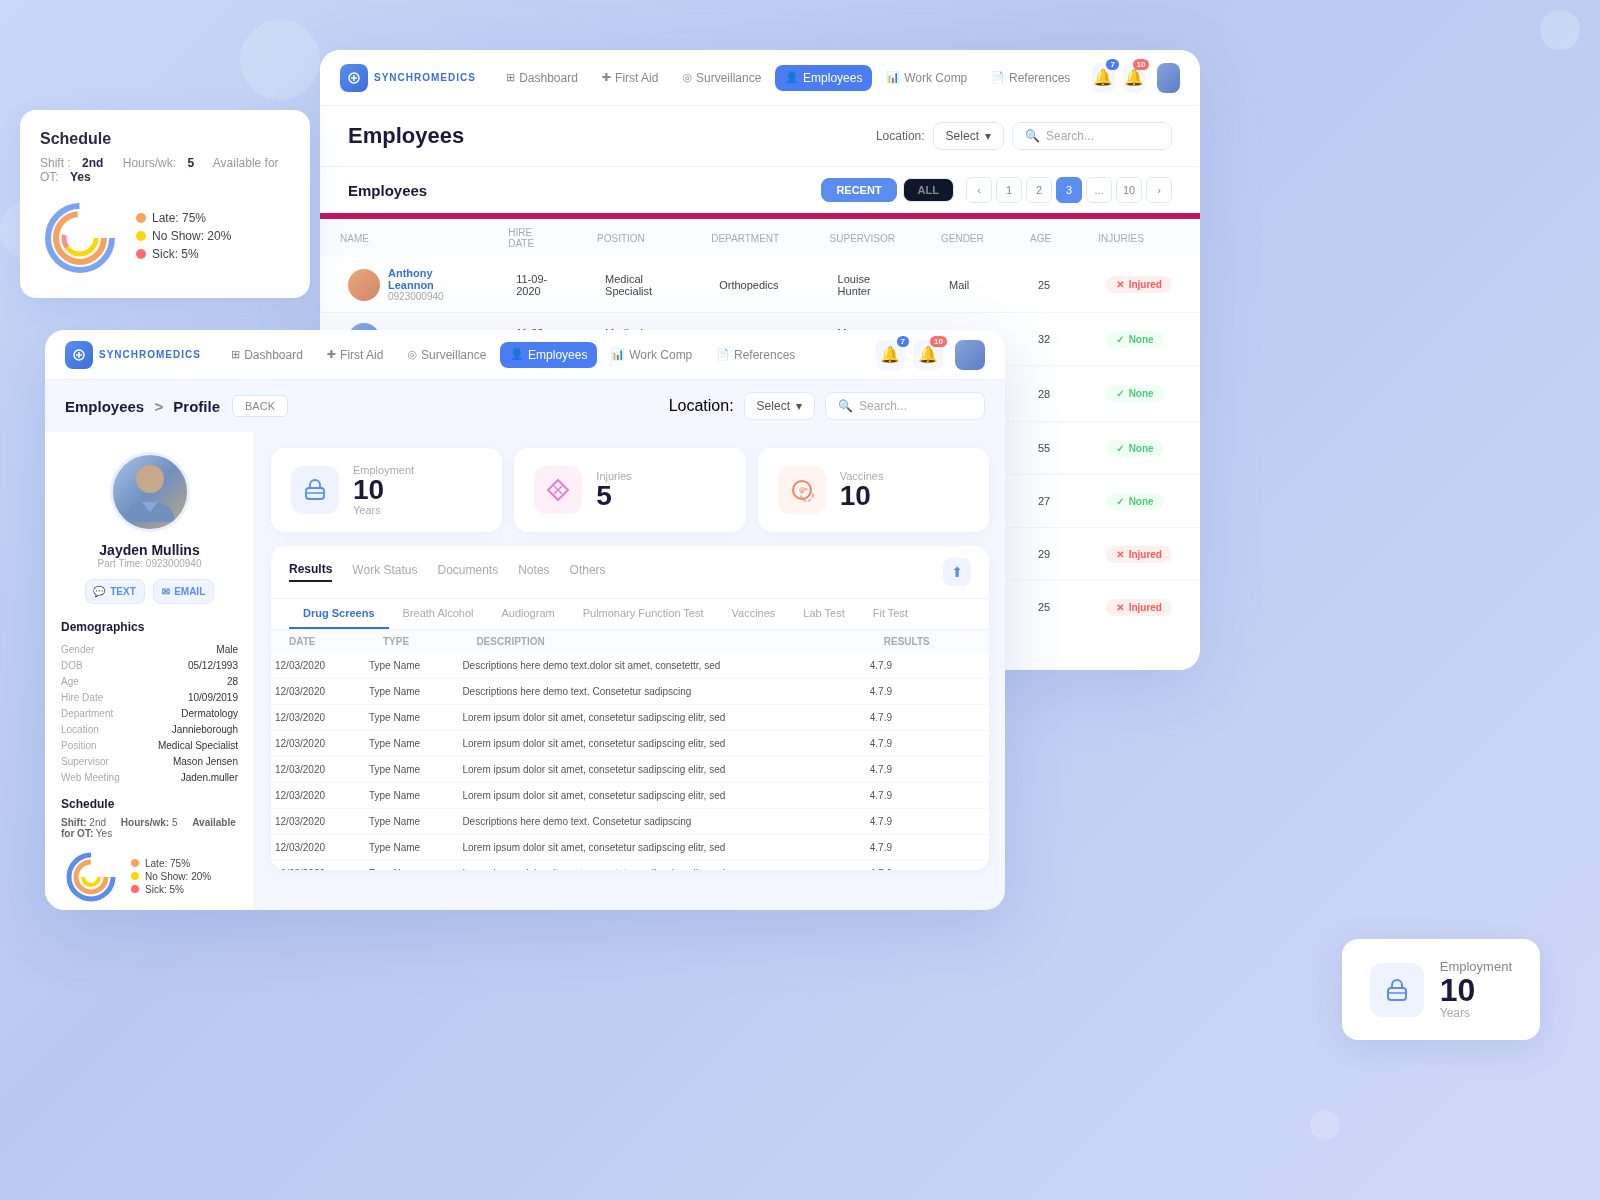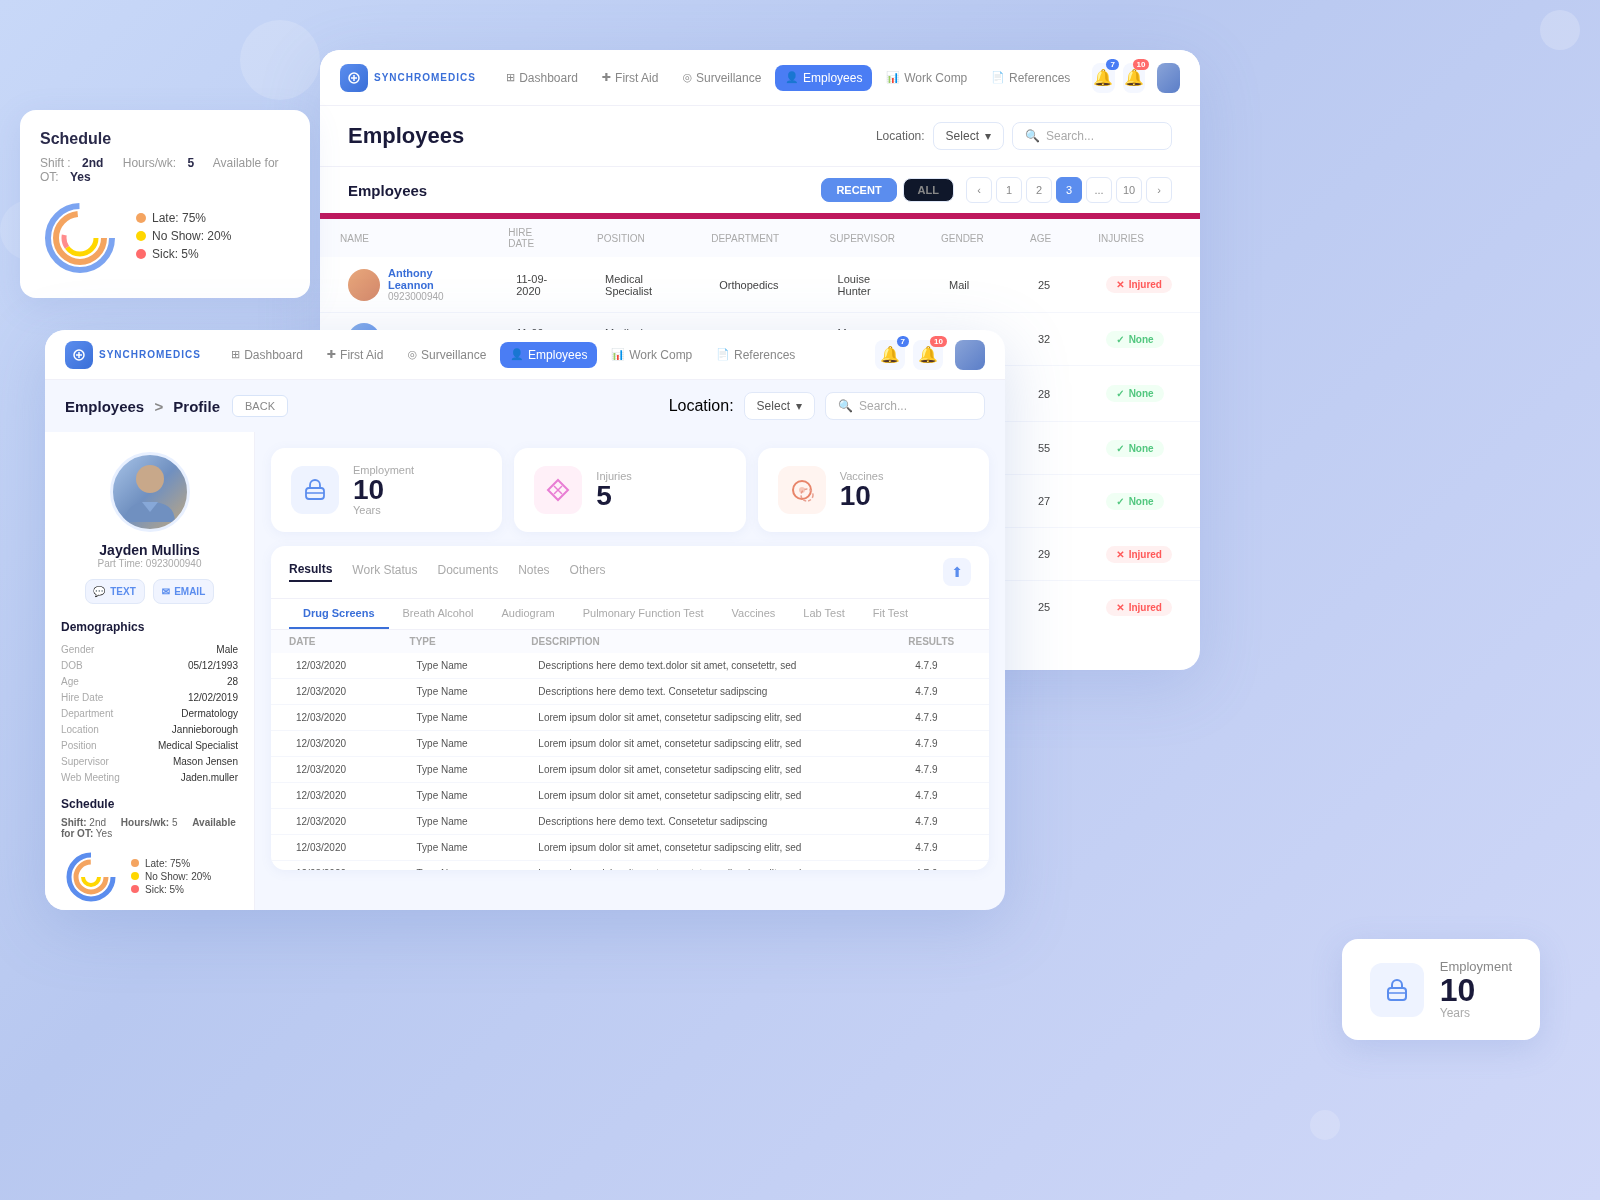--- a/index.html
+++ b/index.html
@@ -482,21 +482,21 @@
       font-size: 10px;
       font-weight: 600;
       color: #aaa;
       text-align: left;
       padding: 6px 18px;
       background: #fafbff;
     }
     .results-table td {
       font-size: 10px;
       color: #555;
-      padding: 7px 25px;
+      padding: 7px 4px;
       border-bottom: 1px solid #f4f6fc;
     }
 
     
     .profile-loc-search {
       display: flex;
       align-items: center;
       gap: 10px;
       margin-left: auto;
     }
@@ -917,21 +917,21 @@
             <div class="demo-row">
     <span class="demo-label">DOB</span>
     <span class="demo-value">05/12/1993</span>
   </div>
             <div class="demo-row">
     <span class="demo-label">Age</span>
     <span class="demo-value">28</span>
   </div>
             <div class="demo-row">
     <span class="demo-label">Hire Date</span>
-    <span class="demo-value">12/02/2019</span>
+    <span class="demo-value">10/09/2019</span>
   </div>
             <div class="demo-row">
     <span class="demo-label">Department</span>
     <span class="demo-value">Dermatology</span>
   </div>
             <div class="demo-row">
     <span class="demo-label">Location</span>
     <span class="demo-value">Jannieborough</span>
   </div>
             <div class="demo-row">

